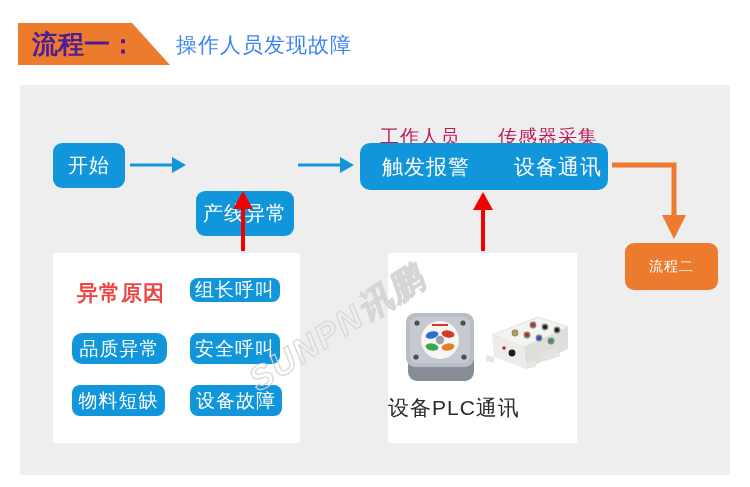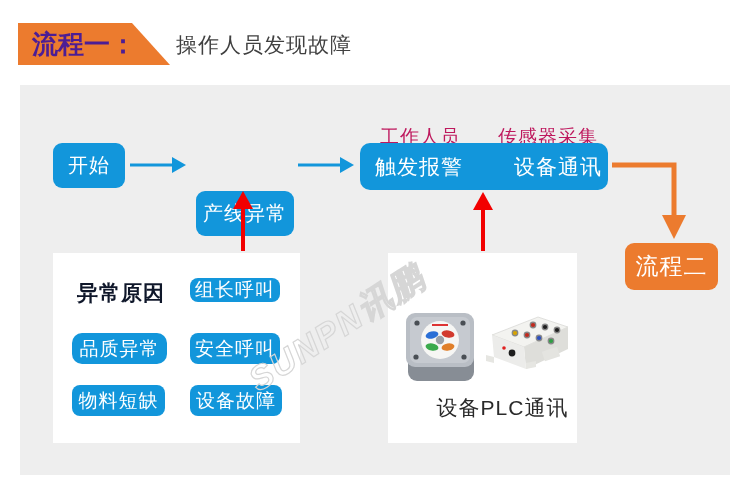--- a/index.html
+++ b/index.html
@@ -5,60 +5,60 @@
   * { margin:0; padding:0; box-sizing:border-box; }
   html,body { width:750px; height:487px; background:#ffffff;
     font-family:"Liberation Sans","DejaVu Sans",sans-serif; overflow:hidden; }
   .stage { position:relative; width:750px; height:487px; }
 
   
   .banner { position:absolute; left:18px; top:23px; width:152px; height:42px;
     background:#ec7b2e; clip-path:polygon(0 0,75% 0,100% 100%,0 100%);
     color:#4c1d95; font-size:26px; font-weight:bold; line-height:42px; padding-left:14px; }
   .subtitle { position:absolute; left:176px; top:31px; height:28px; line-height:28px;
-    font-size:21px; color:#404040; letter-spacing:1px; }
+    font-size:21px; color:#3b82f6; letter-spacing:1px; }
 
   
   .panel { position:absolute; left:20px; top:85px; width:710px; height:390px; background:#eeeeee; }
 
   
   .node { position:absolute; background:#1296db; color:#fff; border-radius:9px;
     display:flex; align-items:center; justify-content:center; font-size:20px; letter-spacing:1px; }
   .node-start { left:53px; top:143px; width:72px; height:45px; }
   .node-line  { left:196px; top:143px; width:98px; height:45px;margin-top:48px; }
   .node-big   { left:360px; top:143px; width:248px; height:47px; border-radius:10px;
     justify-content:space-between; padding:0 6px 0 15px; font-size:21px; }
-  .node-big span { letter-spacing:1px; }
+  .node-big span { letter-spacing:1px;margin-left:7px; }
   .node-p2 { left:625px; top:243px; width:93px; height:47px; background:#ec7b2e;
-    font-size:23px; border-radius:9px; }
+    font-size:14px; border-radius:9px; }
 
   .toplabel { position:absolute; top:124px; font-size:19px; color:#be185d; letter-spacing:1px; }
   .lbl-staff  { left:380px; }
   .lbl-sensor { left:498px; }
 
   .arrow { position:absolute; }
 
   
   .whitebox { position:absolute; top:253px; height:190px; background:#ffffff; }
   .box-cause { left:53px; width:247px; }
   .box-alarm { left:388px; width:189px; }
-  .red-title { position:absolute; color:#0f172a; font-weight:bold; font-size:21px; letter-spacing:1px; }
+  .red-title { position:absolute; color:#ef4444; font-weight:bold; font-size:21px; letter-spacing:1px; }
   .cause-title { left:24px; top:26px; }
   .alarm-title { top:19px; left:0; width:100%; text-align:center; }
   .cbtn { position:absolute; background:#1296db; color:#fff; border-radius:8px;
     display:flex; align-items:center; justify-content:center; font-size:19px; letter-spacing:1px; }
   .cb0 { left:137px; top:25px;  width:90px; height:24px; }
   .cb1 { left:19px;  top:80px;  width:95px; height:31px;border-radius:10px; }
   .cb2 { left:137px; top:80px;  width:90px; height:31px; }
   .cb3 { left:19px;  top:132px; width:93px; height:31px; }
   .cb4 { left:137px; top:132px; width:92px; height:31px; }
 
   .devices { position:absolute; left:8px; top:52px; width:173px; height:82px; }
-  .alarm-caption { position:absolute; top:141px; left:0; width:100%; text-align:center;
-    font-size:21px; color:#2a2a2a; letter-spacing:1px;padding-left:40px; }
+  .alarm-caption { position:absolute; top:141px; left:0; width:100%; text-align:left;
+    font-size:21px; color:#2a2a2a; letter-spacing:1px; }
 
   
   .watermark { position:absolute; left:230px; top:290px; width:260px; height:40px;
     font-size:34px; font-weight:bold; font-style:italic; letter-spacing:2px;
     color:transparent; -webkit-text-stroke:1.2px #d6d6d6;
     transform:rotate(-33deg); pointer-events:none; z-index:9; white-space:nowrap; }
 </style>
 </head>
 <body>
 

